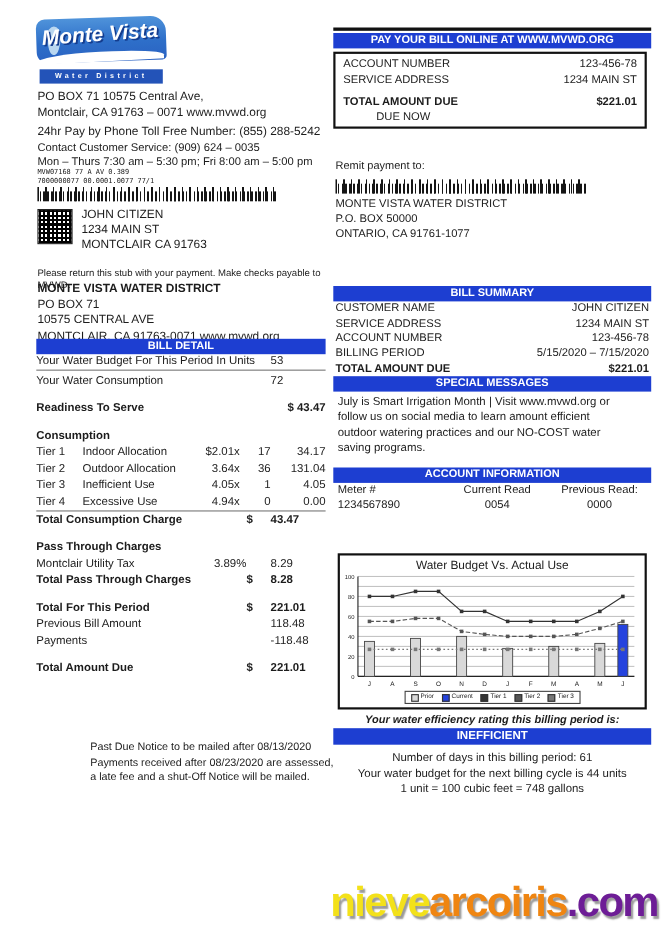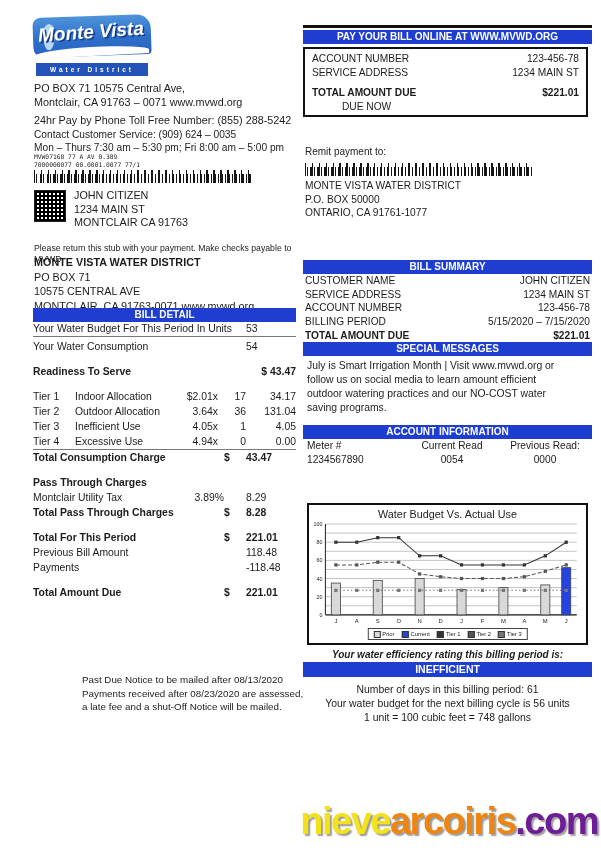--- a/index.html
+++ b/index.html
@@ -166,28 +166,31 @@
 
   <div class="bluebar left" style="top:308px;">BILL DETAIL</div>
 
   <div class="bill-detail">
     <div class="bd-row rule-b">
       <span class="bd-label">Your Water Budget For This Period In Units</span>
       <span class="bd-amt">53</span>
     </div>
     <div class="bd-row" style="margin-top:2px;">
       <span class="bd-label">Your Water Consumption</span>
-      <span class="bd-amt">54</span>
+      <span class="bd-amt">72</span>
     </div>
     <div class="gap10"></div>
     <div class="bd-row b">
       <span class="bd-label">Readiness To Serve</span>
       <span class="bd-amt-w">$ 43.47</span>
     </div>
     <div class="gap10"></div>
+    <div class="bd-row b">
+      <span class="bd-label">Consumption</span>
+    </div>
     <div class="bd-row">
       <span class="t-c1">Tier 1</span>
       <span class="t-c2">Indoor Allocation</span>
       <span class="t-c3">$2.01x</span>
       <span class="t-c4">17</span>
       <span class="t-c5">34.17</span>
     </div>
     <div class="bd-row">
       <span class="t-c1">Tier 2</span>
       <span class="t-c2">Outdoor Allocation</span>
@@ -430,21 +433,21 @@
           <span>Tier 3</span>
         </span>
       </div>
   </div>
 
   <div class="eff-intro">Your water efficiency rating this billing period is:</div>
   <div class="eff-bar">INEFFICIENT</div>
 
   <div class="footer-notes">
     <div>Number of days in this billing period: 61</div>
-    <div>Your water budget for the next billing cycle is 56 units</div>
+    <div>Your water budget for the next billing cycle is 44 units</div>
     <div>1 unit = 100 cubic feet = 748 gallons</div>
   </div>
 
   <div class="watermark">
     <span class="wm-1">nieve</span><span class="wm-2">arcoiris</span><span class="wm-3">.com</span>
   </div>
 
 </div>
 
 </body></html>

